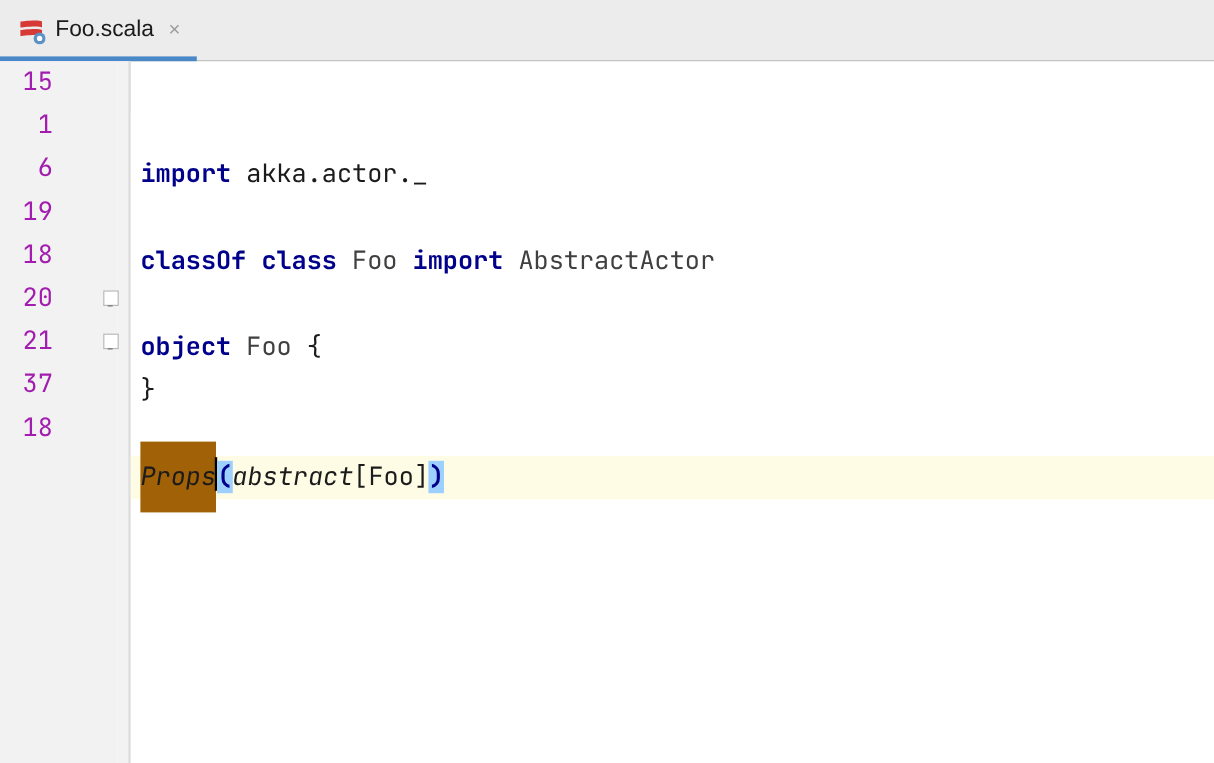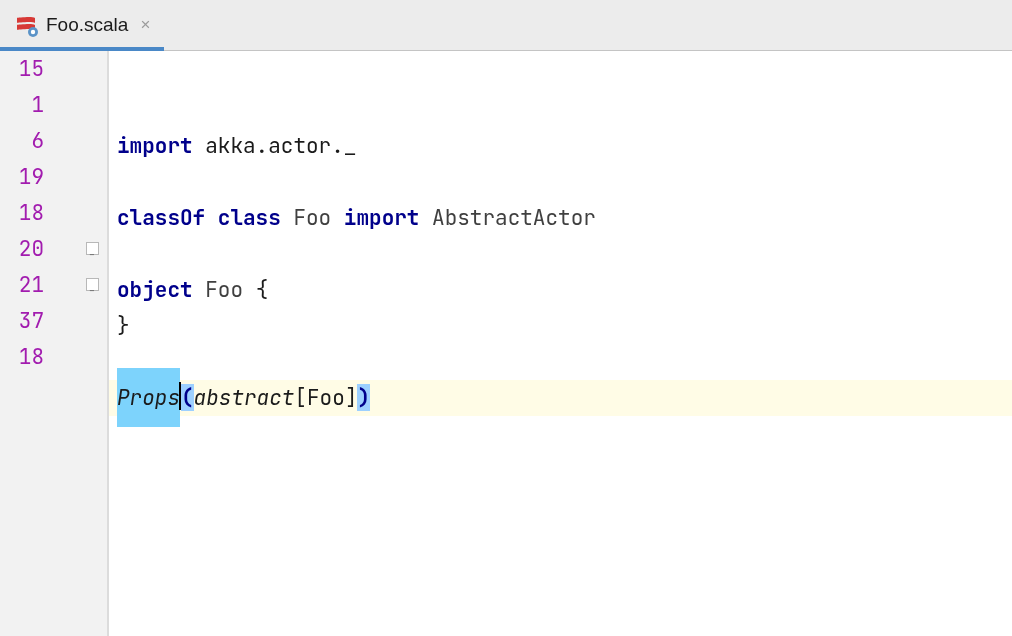--- a/index.html
+++ b/index.html
@@ -98,21 +98,21 @@
     background: #fffce6;
   }
 
   
   .kw { color: #00008b; font-weight: 700; }
   .pkg { color: #1b1b1b; }
   .cls { color: #404040; }
   .sym-emph {
     font-style: italic;
     color: #1b1b1b;
-    background: #7dd3fc;
+    background: #a16207;
     padding: 16px 0px;
   }
   .fn-italic { font-style: italic; color: #1b1b1b; }
   .paren-match {
     background: #9dd0ff;
     color: #00008b;
     font-weight: 700;
   }
   .caret {
     display: inline-block;

